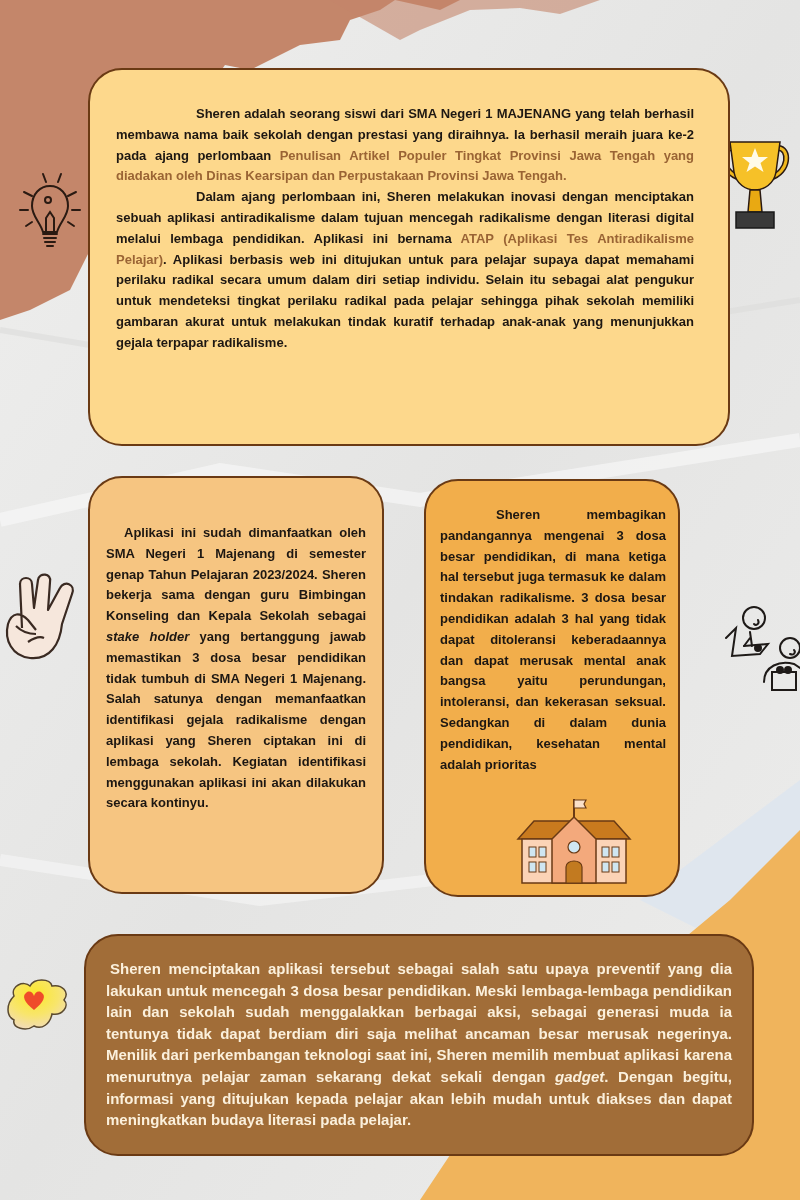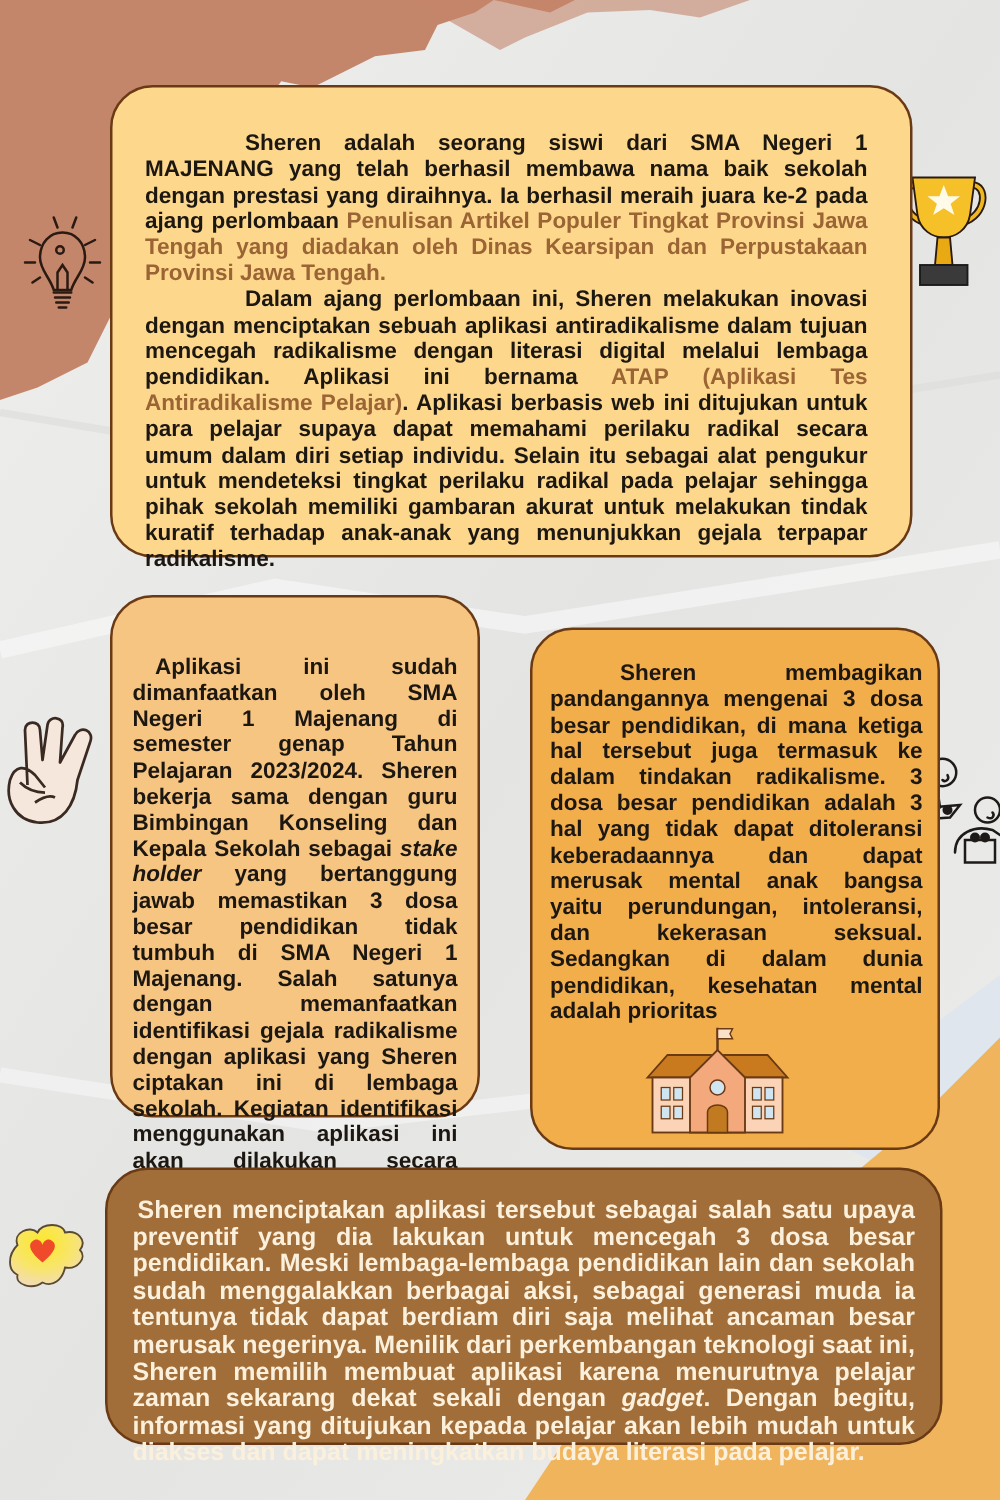--- a/index.html
+++ b/index.html
@@ -8,45 +8,45 @@
     background:#ebebea;
     font-family: "Liberation Sans", "DejaVu Sans", sans-serif;
   }
   .bg-layer { position:absolute; inset:0; }
   .bg-layer svg { width:800px; height:1200px; display:block; }
 
   .panel {
     position:absolute; box-sizing:border-box;
     border:2px solid #6a3a14; border-radius:34px;
     font-weight:bold; color:#1d1712;
-    font-size:18px; line-height:20.8px; text-align:justify;
+    font-size:13px; line-height:20.8px; text-align:justify;
   }
   .panel p { margin:0; }
   .indent { text-indent:80px; }
   .accent { color:#9a6434; font-weight:bold; }
   .it { font-style:italic; }
 
   #panel-top {
     left:88px; top:68px; width:642px; height:378px;
     background:#fdd88c; padding:34px 34px 0 26px;
   }
   #panel-left {
     left:88px; top:476px; width:296px; height:418px;
     background:#f6c581; padding:34px 16px 0 16px;
   }
   #panel-left p { text-indent:18px;margin-top:11px; }
   #panel-right {
-    left:424px; top:502px; width:328px; height:418px;
+    left:424px; top:479px; width:256px; height:418px;
     background:#f2ae4b; padding:24px 12px 0 14px;
   }
   #panel-right .indent { text-indent:56px; }
   #panel-bottom {
     left:84px; top:934px; width:670px; height:222px;
     background:#a16d38; color:#fbf0dc; padding:22px 20px 0 20px;
-    font-size:20px; line-height:21.6px;
+    font-size:15px; line-height:21.6px;
   }
   #panel-bottom p { text-indent:4px; }
 
   .deco { position:absolute; }
 </style>
 </head>
 <body>
 
 <div class="bg-layer">
   <svg viewBox="0 0 800 1200" xmlns="http://www.w3.org/2000/svg">

